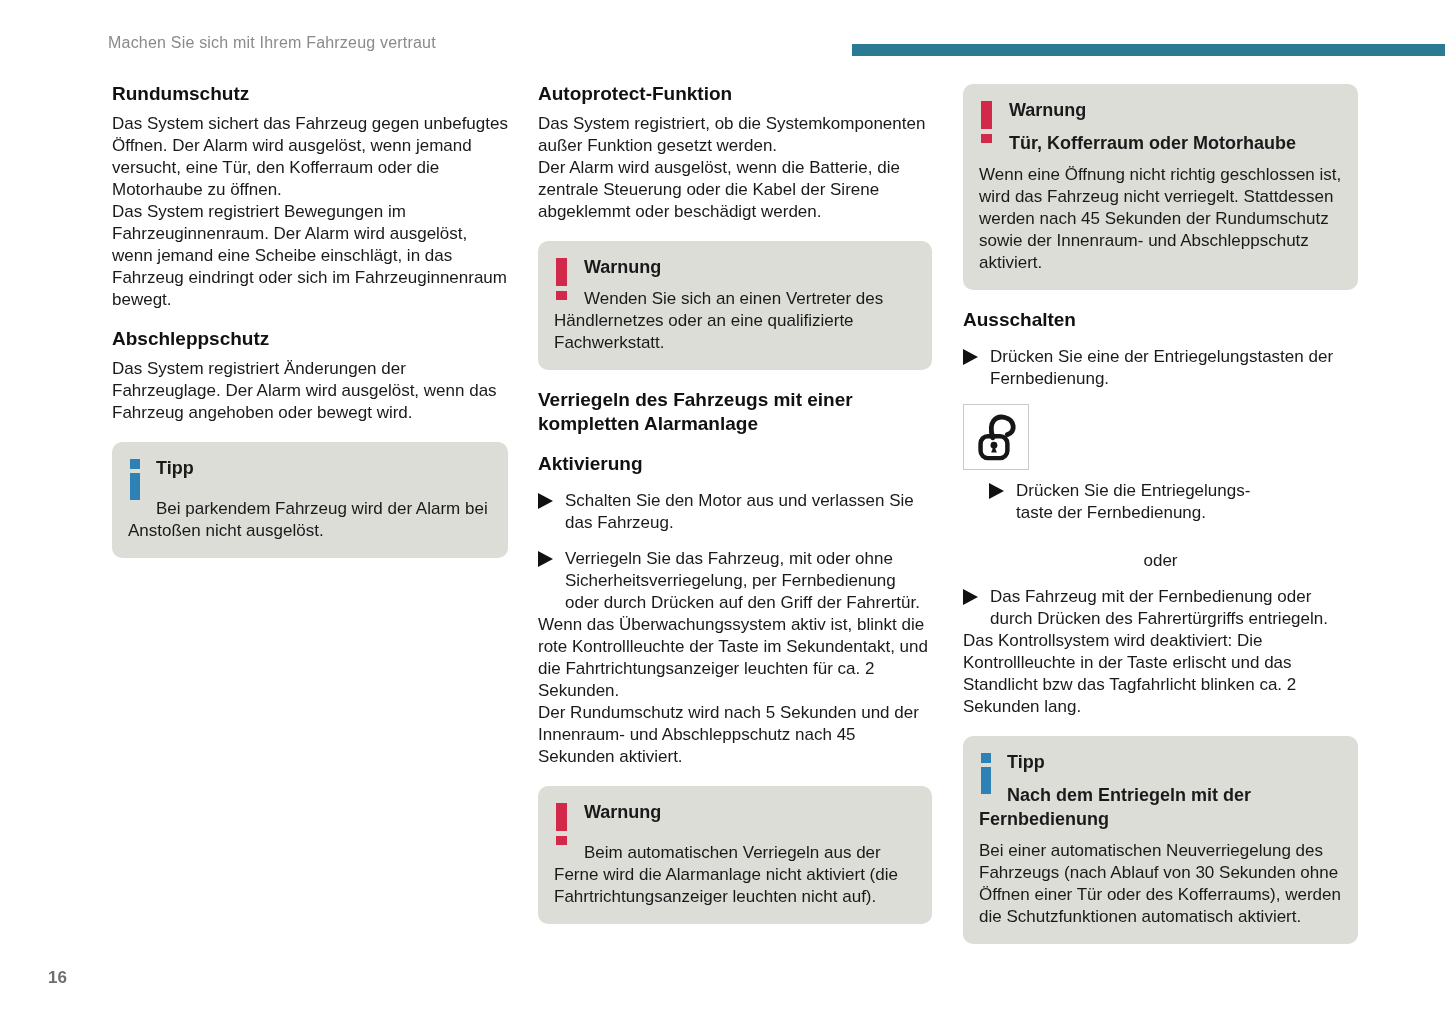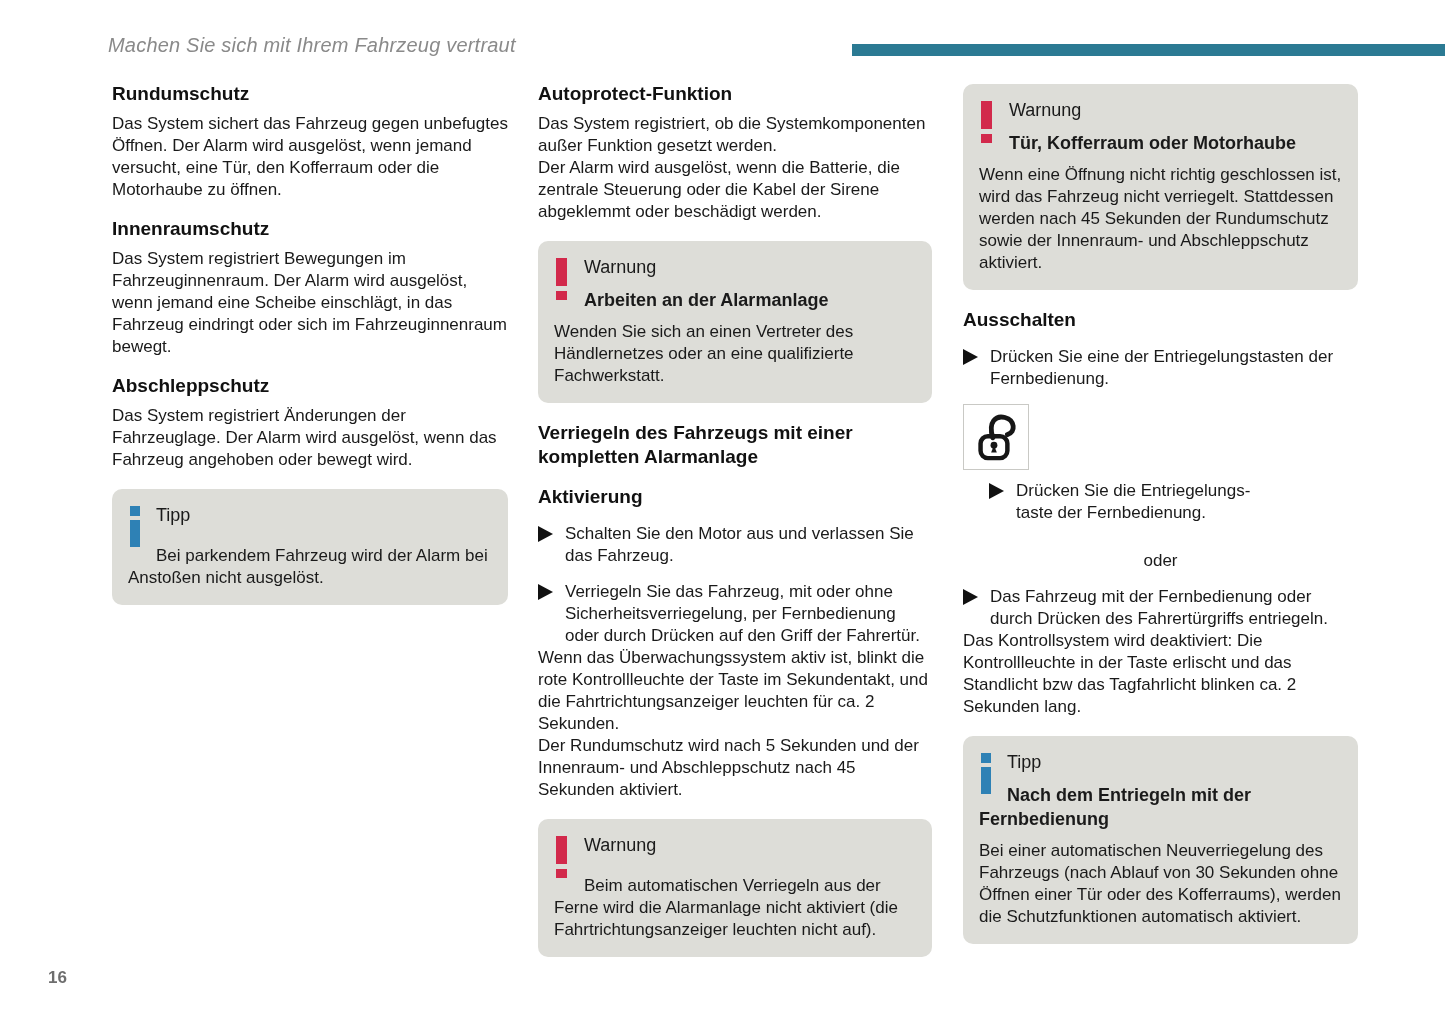--- a/index.html
+++ b/index.html
@@ -8,21 +8,21 @@
   }
   *{box-sizing:border-box; margin:0; padding:0;}
   html,body{background:#fff;}
   body{
     position:relative; width:1445px; height:1018px; overflow:hidden;
     font-family:"Liberation Sans","DejaVu Sans",sans-serif;
     color:var(--text);
   }
   .running-head{
     position:absolute; left:108px; top:34px;
-    font-size:20px; color:var(--muted); letter-spacing:.2px;font-style:italic;
+    font-size:16px; color:var(--muted); letter-spacing:.2px;
   }
   .teal-bar{
     position:absolute; left:852px; right:0; top:44px; height:12px;
     background:var(--teal);
   }
   .page-num{
     position:absolute; left:48px; top:968px;
     font-size:17px; font-weight:bold; color:var(--pagenum);
   }
   .col{position:absolute; top:82px; font-size:17px; line-height:22px;}
@@ -32,21 +32,21 @@
   .h1{font-size:19px; line-height:24px; font-weight:bold; margin:16px 0 7px; color:#111;}
   .h1.first{margin-top:0;}
   .h2{font-size:19px; line-height:24px; font-weight:bold; margin:12px 0 8px; color:#111;}
   p.body{margin:0 0 0;}
   .pgap{margin-top:14px;}
   
   .graybox{
     background:var(--box-bg); border-radius:10px;
     padding:14px 16px 16px 16px; margin:18px 0;
   }
-  .box-title{font-weight:normal; font-size:18px; line-height:24px;}
+  .box-title{font-weight:bold; font-size:18px; line-height:24px;}
   .box-sub{font-weight:bold; font-size:18px; line-height:24px; margin-top:9px;}
   .box-body{margin-top:9px;}
   .box-body.tight{margin-top:18px;}
   
   .info-icon{float:left; width:10px; margin:3px 16px 2px 2px;}
   .info-icon .dot{width:10px; height:10px; background:var(--tip-blue);}
   .info-icon .bar{width:10px; height:27px; background:var(--tip-blue); margin-top:4px;}
   
   .warn-icon{float:left; width:11px; margin:3px 17px 2px 2px;}
   .warn-icon .bar{width:11px; height:28px; background:var(--warn-red);}
@@ -69,21 +69,20 @@
 </style>
 </head>
 <body>
 
 <div class="running-head">Machen Sie sich mit Ihrem Fahrzeug vertraut</div>
 <div class="teal-bar"></div>
 
 <section class="col col1">
   <div class="h1 first">Rundumschutz</div>
   <p class="body">Das System sichert das Fahrzeug gegen unbefugtes Öffnen. Der Alarm wird ausgelöst, wenn jemand versucht, eine Tür, den Kofferraum oder die Motorhaube zu öffnen.</p>
-  <div class="h1">Innenraumschutz</div>
   <p class="body">Das System registriert Bewegungen im Fahrzeuginnenraum. Der Alarm wird ausgelöst, wenn jemand eine Scheibe einschlägt, in das Fahrzeug eindringt oder sich im Fahrzeuginnenraum bewegt.</p>
   <div class="h1">Abschleppschutz</div>
   <p class="body">Das System registriert Änderungen der Fahrzeuglage. Der Alarm wird ausgelöst, wenn das Fahrzeug angehoben oder bewegt wird.</p>
 
   <div class="graybox">
     <span class="info-icon">
         <span class="dot" style="display:block"></span>
         <span class="bar" style="display:block"></span>
       </span>
     <div class="box-title">Tipp</div>
@@ -95,21 +94,20 @@
   <div class="h1 first">Autoprotect-Funktion</div>
   <p class="body">Das System registriert, ob die Systemkomponenten außer Funktion gesetzt werden.</p>
   <p class="body">Der Alarm wird ausgelöst, wenn die Batterie, die zentrale Steuerung oder die Kabel der Sirene abgeklemmt oder beschädigt werden.</p>
 
   <div class="graybox">
     <span class="warn-icon">
         <span class="bar" style="display:block"></span>
         <span class="dot" style="display:block"></span>
       </span>
     <div class="box-title">Warnung</div>
-    <div class="box-sub">Arbeiten an der Alarmanlage</div>
     <div class="box-body">Wenden Sie sich an einen Vertreter des Händlernetzes oder an eine qualifizierte Fachwerkstatt.</div>
   </div>
 
   <div class="h2" style="margin-top:0">Verriegeln des Fahrzeugs mit einer kompletten Alarmanlage</div>
   <div class="h1">Aktivierung</div>
 
   <div class="bullet">
     <span class="tri"></span>
     <span class="btext">Schalten Sie den Motor aus und verlassen Sie das Fahrzeug.</span>
   </div>

